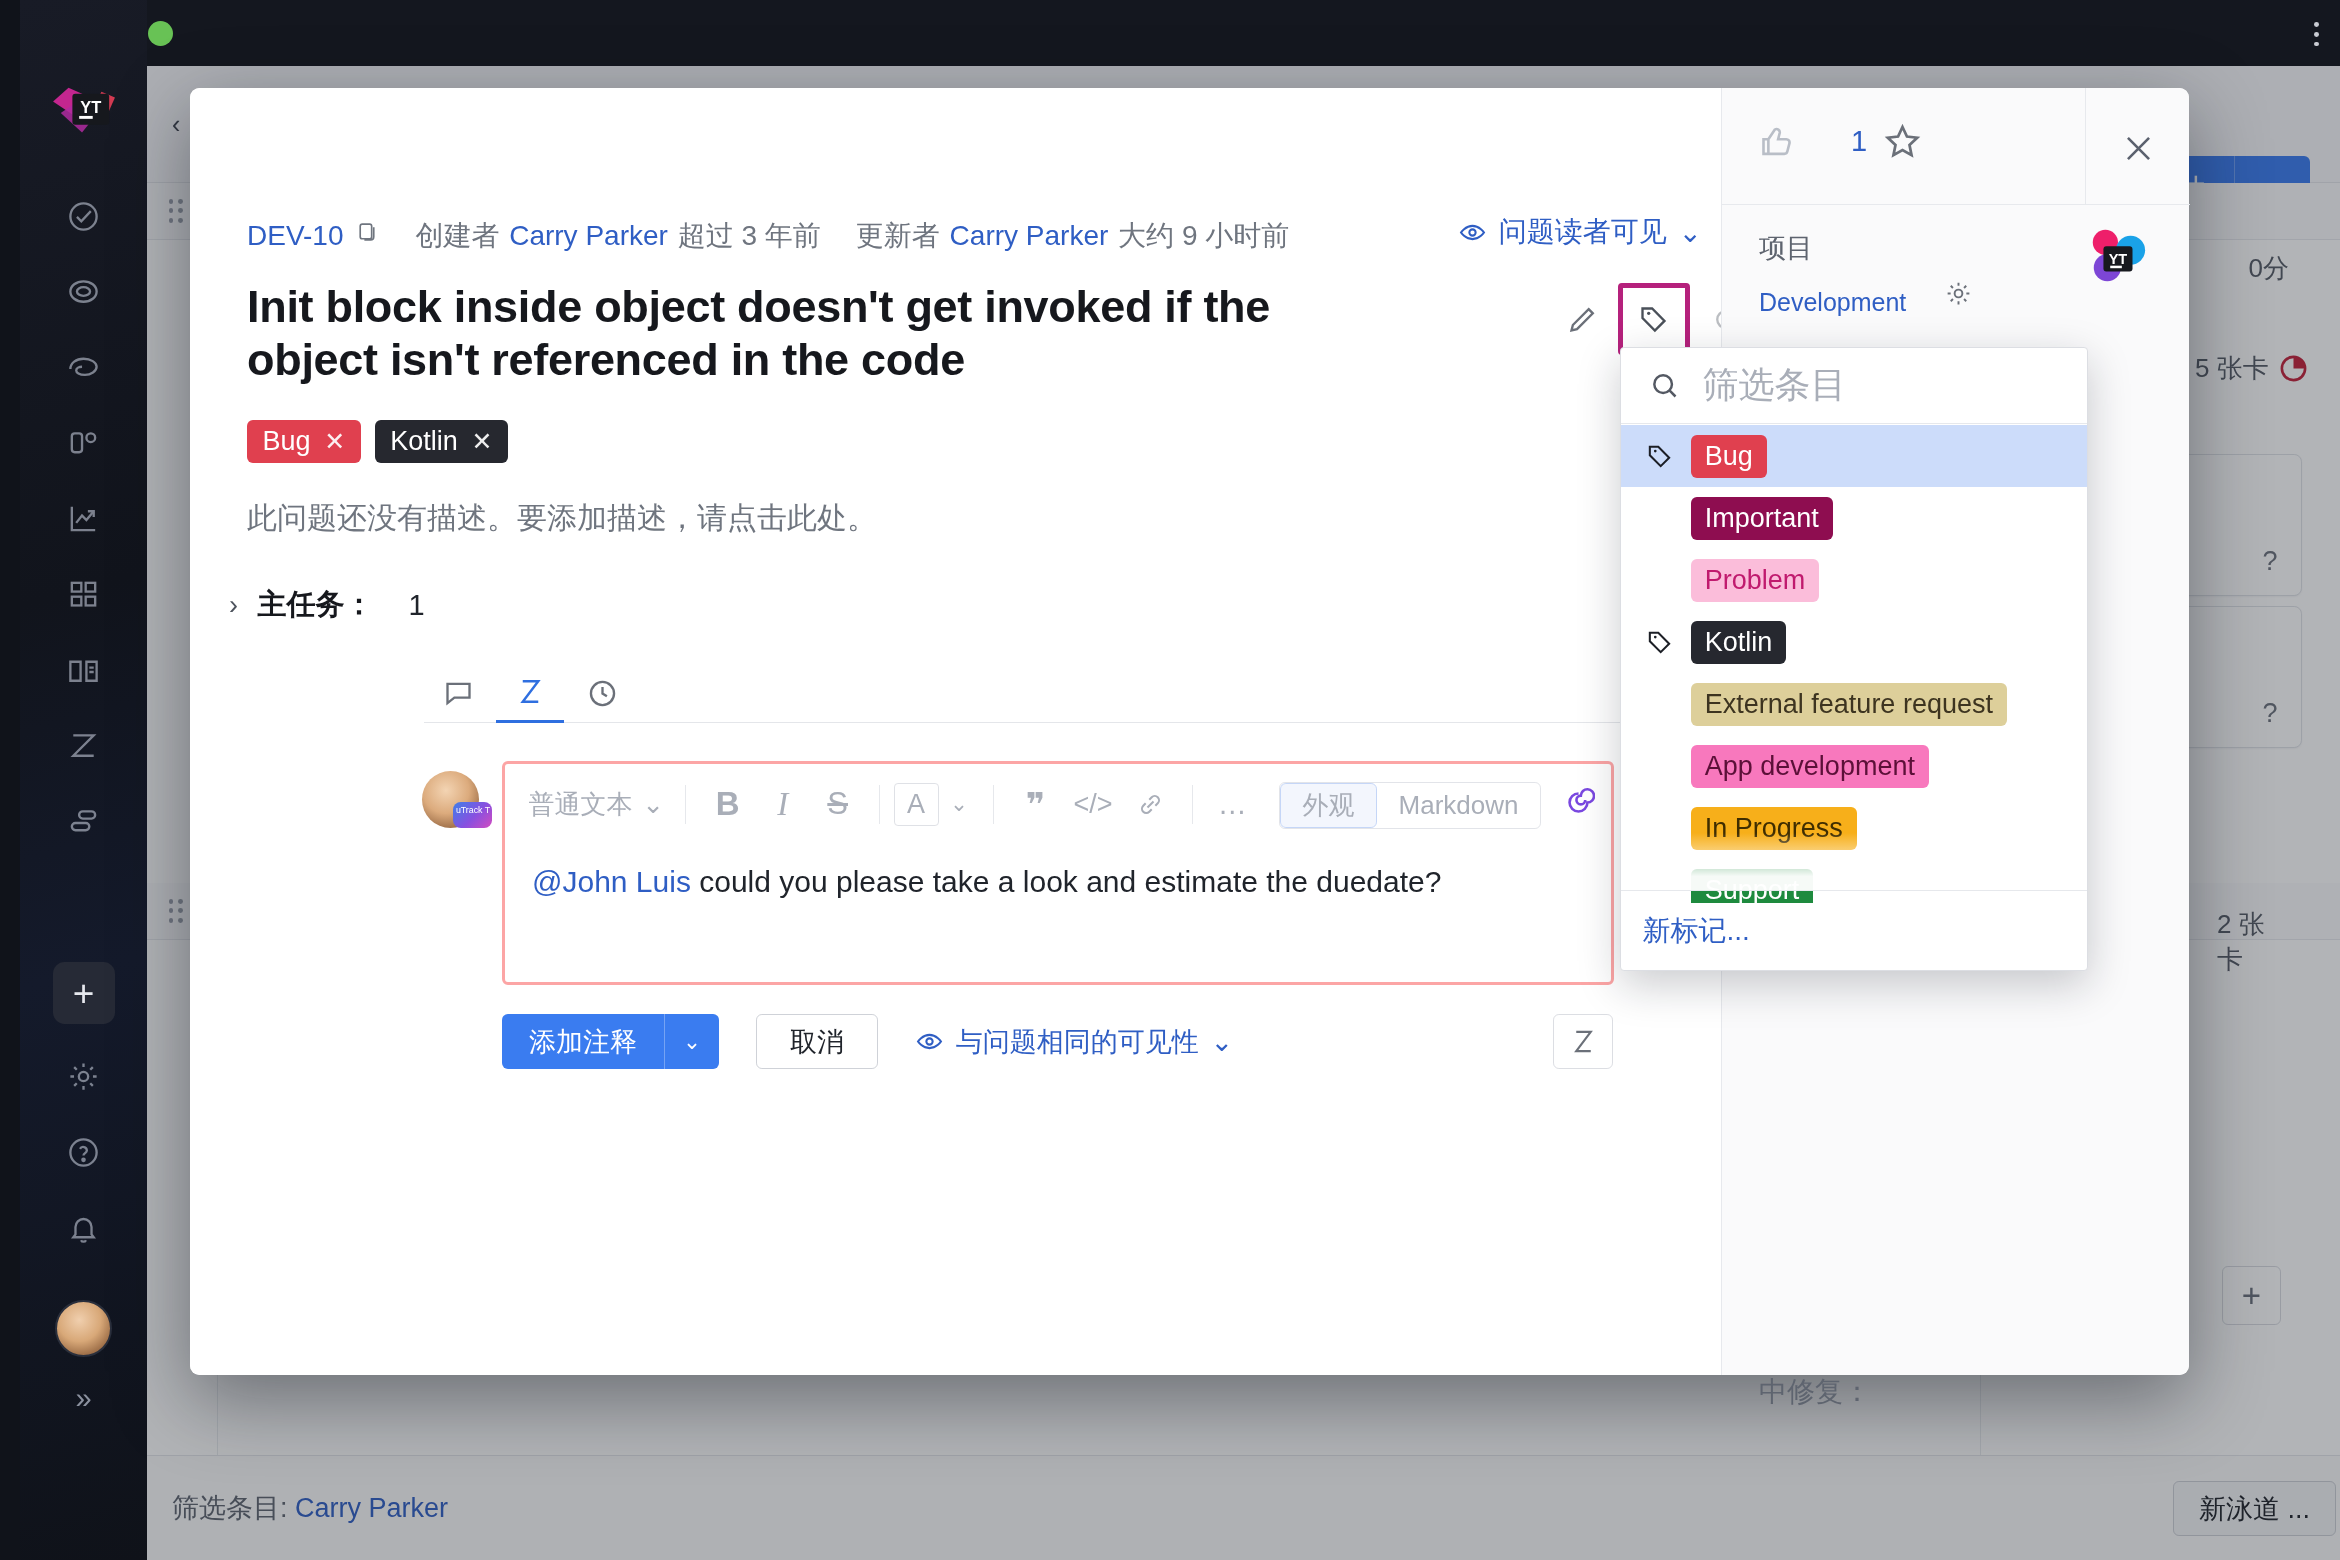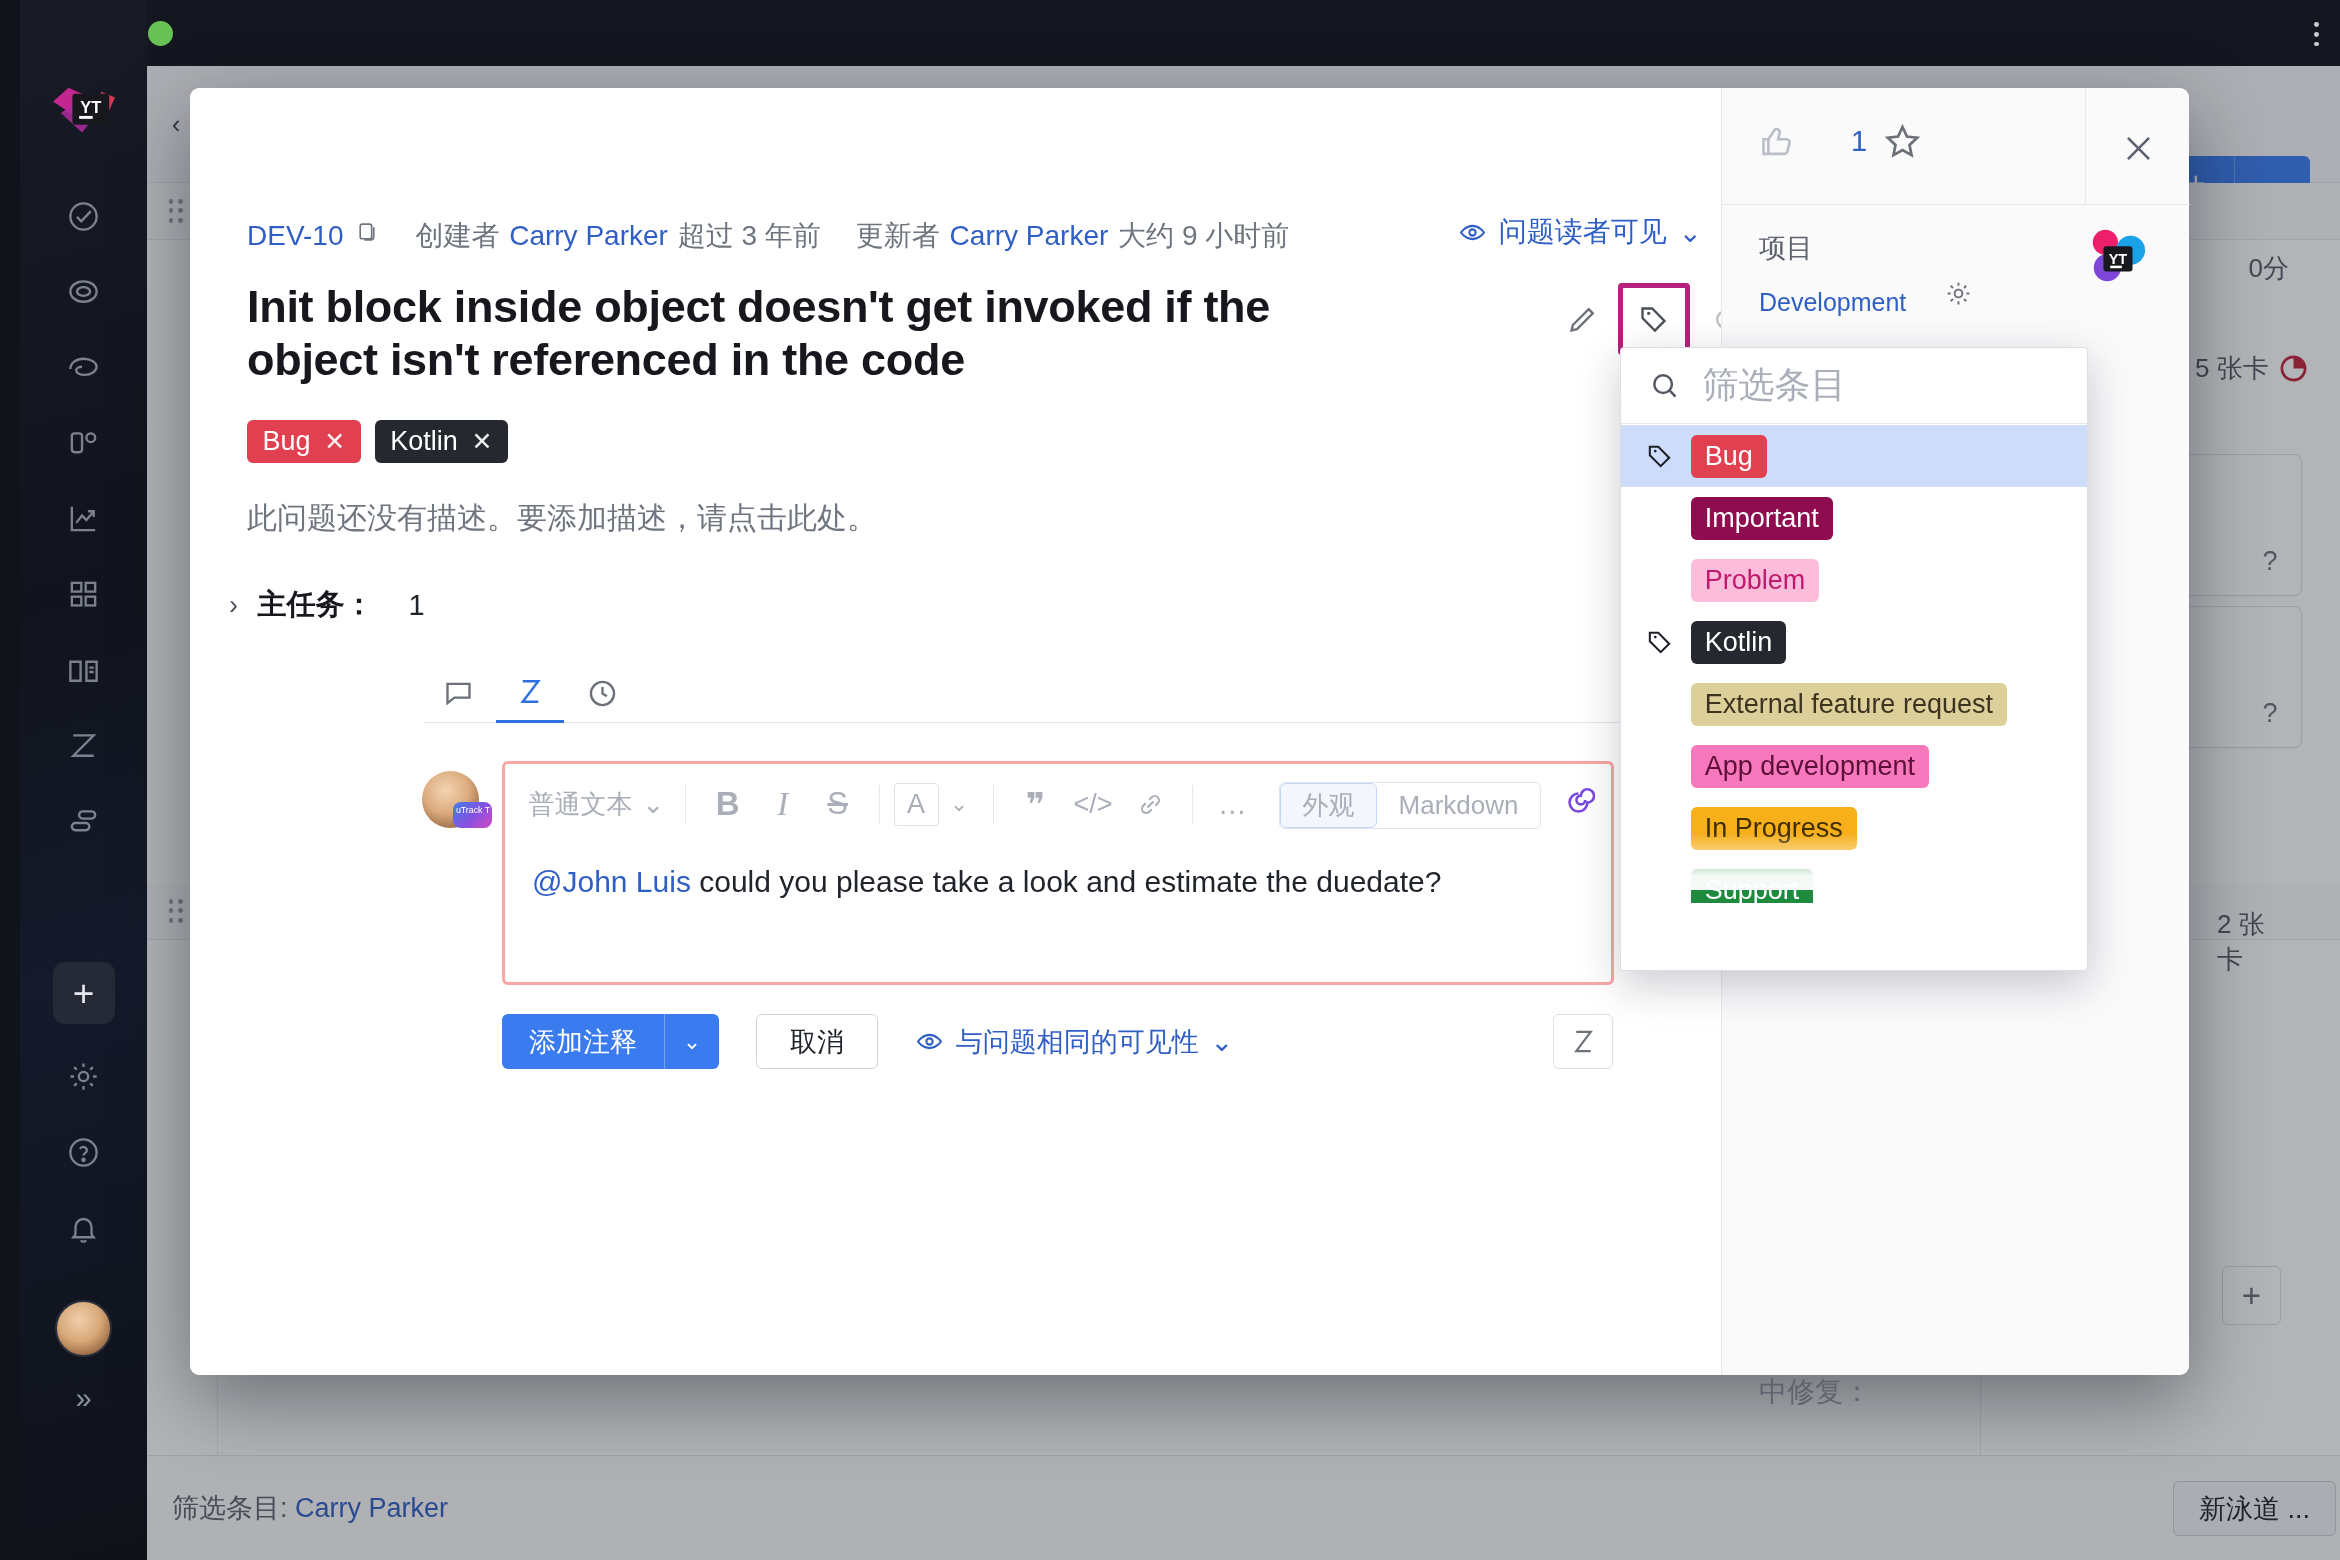--- a/index.html
+++ b/index.html
@@ -700,17 +700,20 @@
 
         <div class="tag-item">
           <span class="tag-ico empty"></span>
           <span class="tag-pill" style="background:#1e8a3e;color:#ffffff">Support</span>
         </div>
 
       </div>
 
       <div id="tag-fade"></div>
 
+      <div id="tag-foot">
+        <span class="lbl">新标记...</span>
+      </div>
     </div>
 
   </div>
 </div>
 
 
 </body></html>

